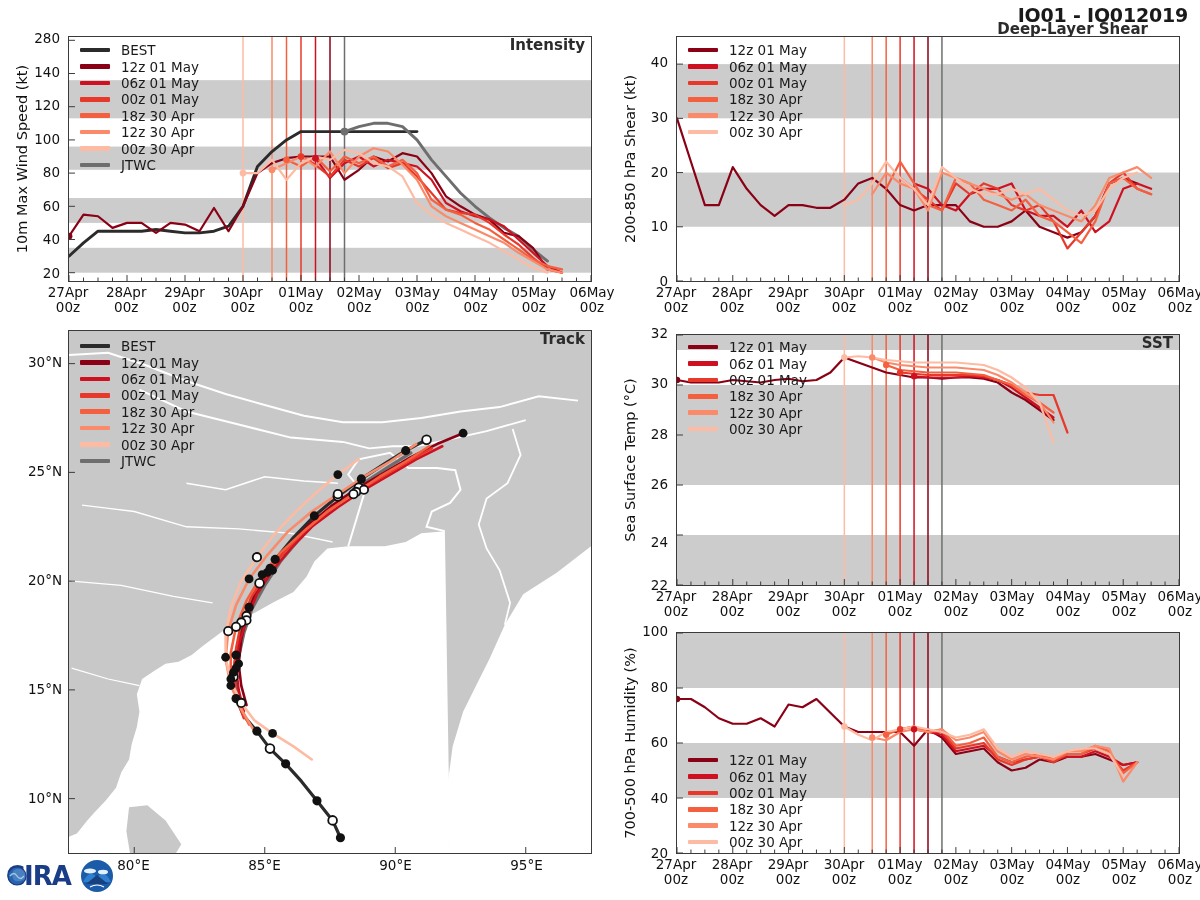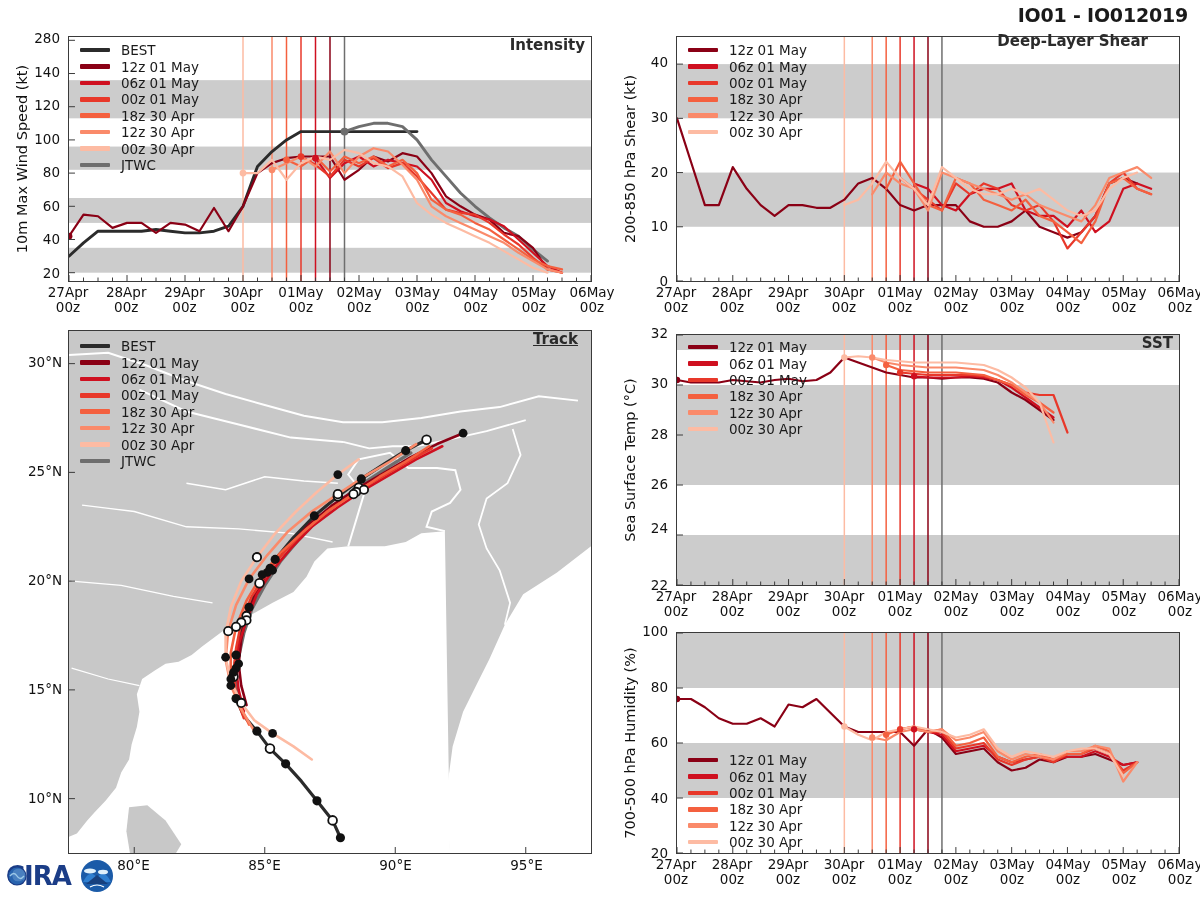--- a/index.html
+++ b/index.html
@@ -246,21 +246,21 @@
         <line x1="196.5" y1="524" x2="196.5" y2="518" stroke="#3a3a3a" stroke-width="1"></line>
         <line x1="327.5" y1="524" x2="327.5" y2="518" stroke="#3a3a3a" stroke-width="1"></line>
         <line x1="458.5" y1="524" x2="458.5" y2="518" stroke="#3a3a3a" stroke-width="1"></line>
         <line x1="0" y1="469.4166666666667" x2="6" y2="469.4166666666667" stroke="#3a3a3a" stroke-width="1"></line>
         <line x1="0" y1="360.25" x2="6" y2="360.25" stroke="#3a3a3a" stroke-width="1"></line>
         <line x1="0" y1="251.08333333333331" x2="6" y2="251.08333333333331" stroke="#3a3a3a" stroke-width="1"></line>
         <line x1="0" y1="141.91666666666669" x2="6" y2="141.91666666666669" stroke="#3a3a3a" stroke-width="1"></line>
         <line x1="0" y1="32.75" x2="6" y2="32.75" stroke="#3a3a3a" stroke-width="1"></line>
       </svg>
   </div>
-  <div class="ptitle" style="left:68px;top:330px;width:524px;text-align:right;padding-right:14px;box-sizing:border-box;text-decoration:underline;">Track</div>
+  <div class="ptitle" style="left:68px;top:330px;width:524px;text-align:right;padding-right:7px;box-sizing:border-box;">Track</div>
   <div class="legend" id="lg-track" style="left:80px;top:338px;">
       <div class="lrow">
         <div class="lswatch" style="background: rgb(43, 43, 43);"></div>
         <div class="ltext">BEST</div>
       </div>
       <div class="lrow">
         <div class="lswatch" style="background: rgb(138, 0, 21);"></div>
         <div class="ltext">12z 01 May</div>
       </div>
       <div class="lrow">
@@ -356,21 +356,21 @@
         <line x1="476" y1="246" x2="476" y2="242.5" stroke="#3a3a3a" stroke-width="1"></line>
         <line x1="490" y1="246" x2="490" y2="242.5" stroke="#3a3a3a" stroke-width="1"></line>
         <line x1="504" y1="246" x2="504" y2="240" stroke="#3a3a3a" stroke-width="1"></line>
         <line x1="0" y1="246" x2="6" y2="246" stroke="#3a3a3a" stroke-width="1"></line>
         <line x1="0" y1="191.33333333333334" x2="6" y2="191.33333333333334" stroke="#3a3a3a" stroke-width="1"></line>
         <line x1="0" y1="136.66666666666669" x2="6" y2="136.66666666666669" stroke="#3a3a3a" stroke-width="1"></line>
         <line x1="0" y1="82" x2="6" y2="82" stroke="#3a3a3a" stroke-width="1"></line>
         <line x1="0" y1="27.333333333333343" x2="6" y2="27.333333333333343" stroke="#3a3a3a" stroke-width="1"></line>
       </svg>
   </div>
-  <div class="ptitle" style="left:676px;top:32px;width:472px;text-align:right;box-sizing:border-box;">Deep-Layer Shear</div>
+  <div class="ptitle" style="left:676px;top:20px;width:472px;text-align:right;box-sizing:border-box;">Deep-Layer Shear</div>
   <div class="legend" id="lg-shear" style="left:688px;top:42px;">
       <div class="lrow">
         <div class="lswatch" style="background: rgb(138, 0, 21);"></div>
         <div class="ltext">12z 01 May</div>
       </div>
       <div class="lrow">
         <div class="lswatch" style="background: rgb(207, 16, 32);"></div>
         <div class="ltext">06z 01 May</div>
       </div>
       <div class="lrow">
@@ -504,21 +504,21 @@
         <div class="ltext">12z 30 Apr</div>
       </div>
       <div class="lrow">
         <div class="lswatch" style="background: rgb(253, 187, 163);"></div>
         <div class="ltext">00z 30 Apr</div>
       </div>
     </div>
   <div class="ylab" id="yl-sst" style="left: 622px; top: 586px; width: 252px; text-align: center;">Sea Surface Temp (°C)</div>
   <div id="yt-sst">
       <div class="ytick" style="left: 620px; top: 577px; width: 48px;">22</div>
-      <div class="ytick" style="left: 620px; top: 520px; width: 48px;">24</div>
+      <div class="ytick" style="left: 620px; top: 534px; width: 48px;">24</div>
       <div class="ytick" style="left: 620px; top: 476.2px; width: 48px;">26</div>
       <div class="ytick" style="left: 620px; top: 425.8px; width: 48px;">28</div>
       <div class="ytick" style="left: 620px; top: 375.4px; width: 48px;">30</div>
       <div class="ytick" style="left: 620px; top: 325px; width: 48px;">32</div>
     </div>
   <div id="xt-sst">
       <div class="xtick" style="left: 642px; top: 589px; width: 68px;">27Apr<br>00z</div>
       <div class="xtick" style="left: 698px; top: 589px; width: 68px;">28Apr<br>00z</div>
       <div class="xtick" style="left: 754px; top: 589px; width: 68px;">29Apr<br>00z</div>
       <div class="xtick" style="left: 810px; top: 589px; width: 68px;">30Apr<br>00z</div>

